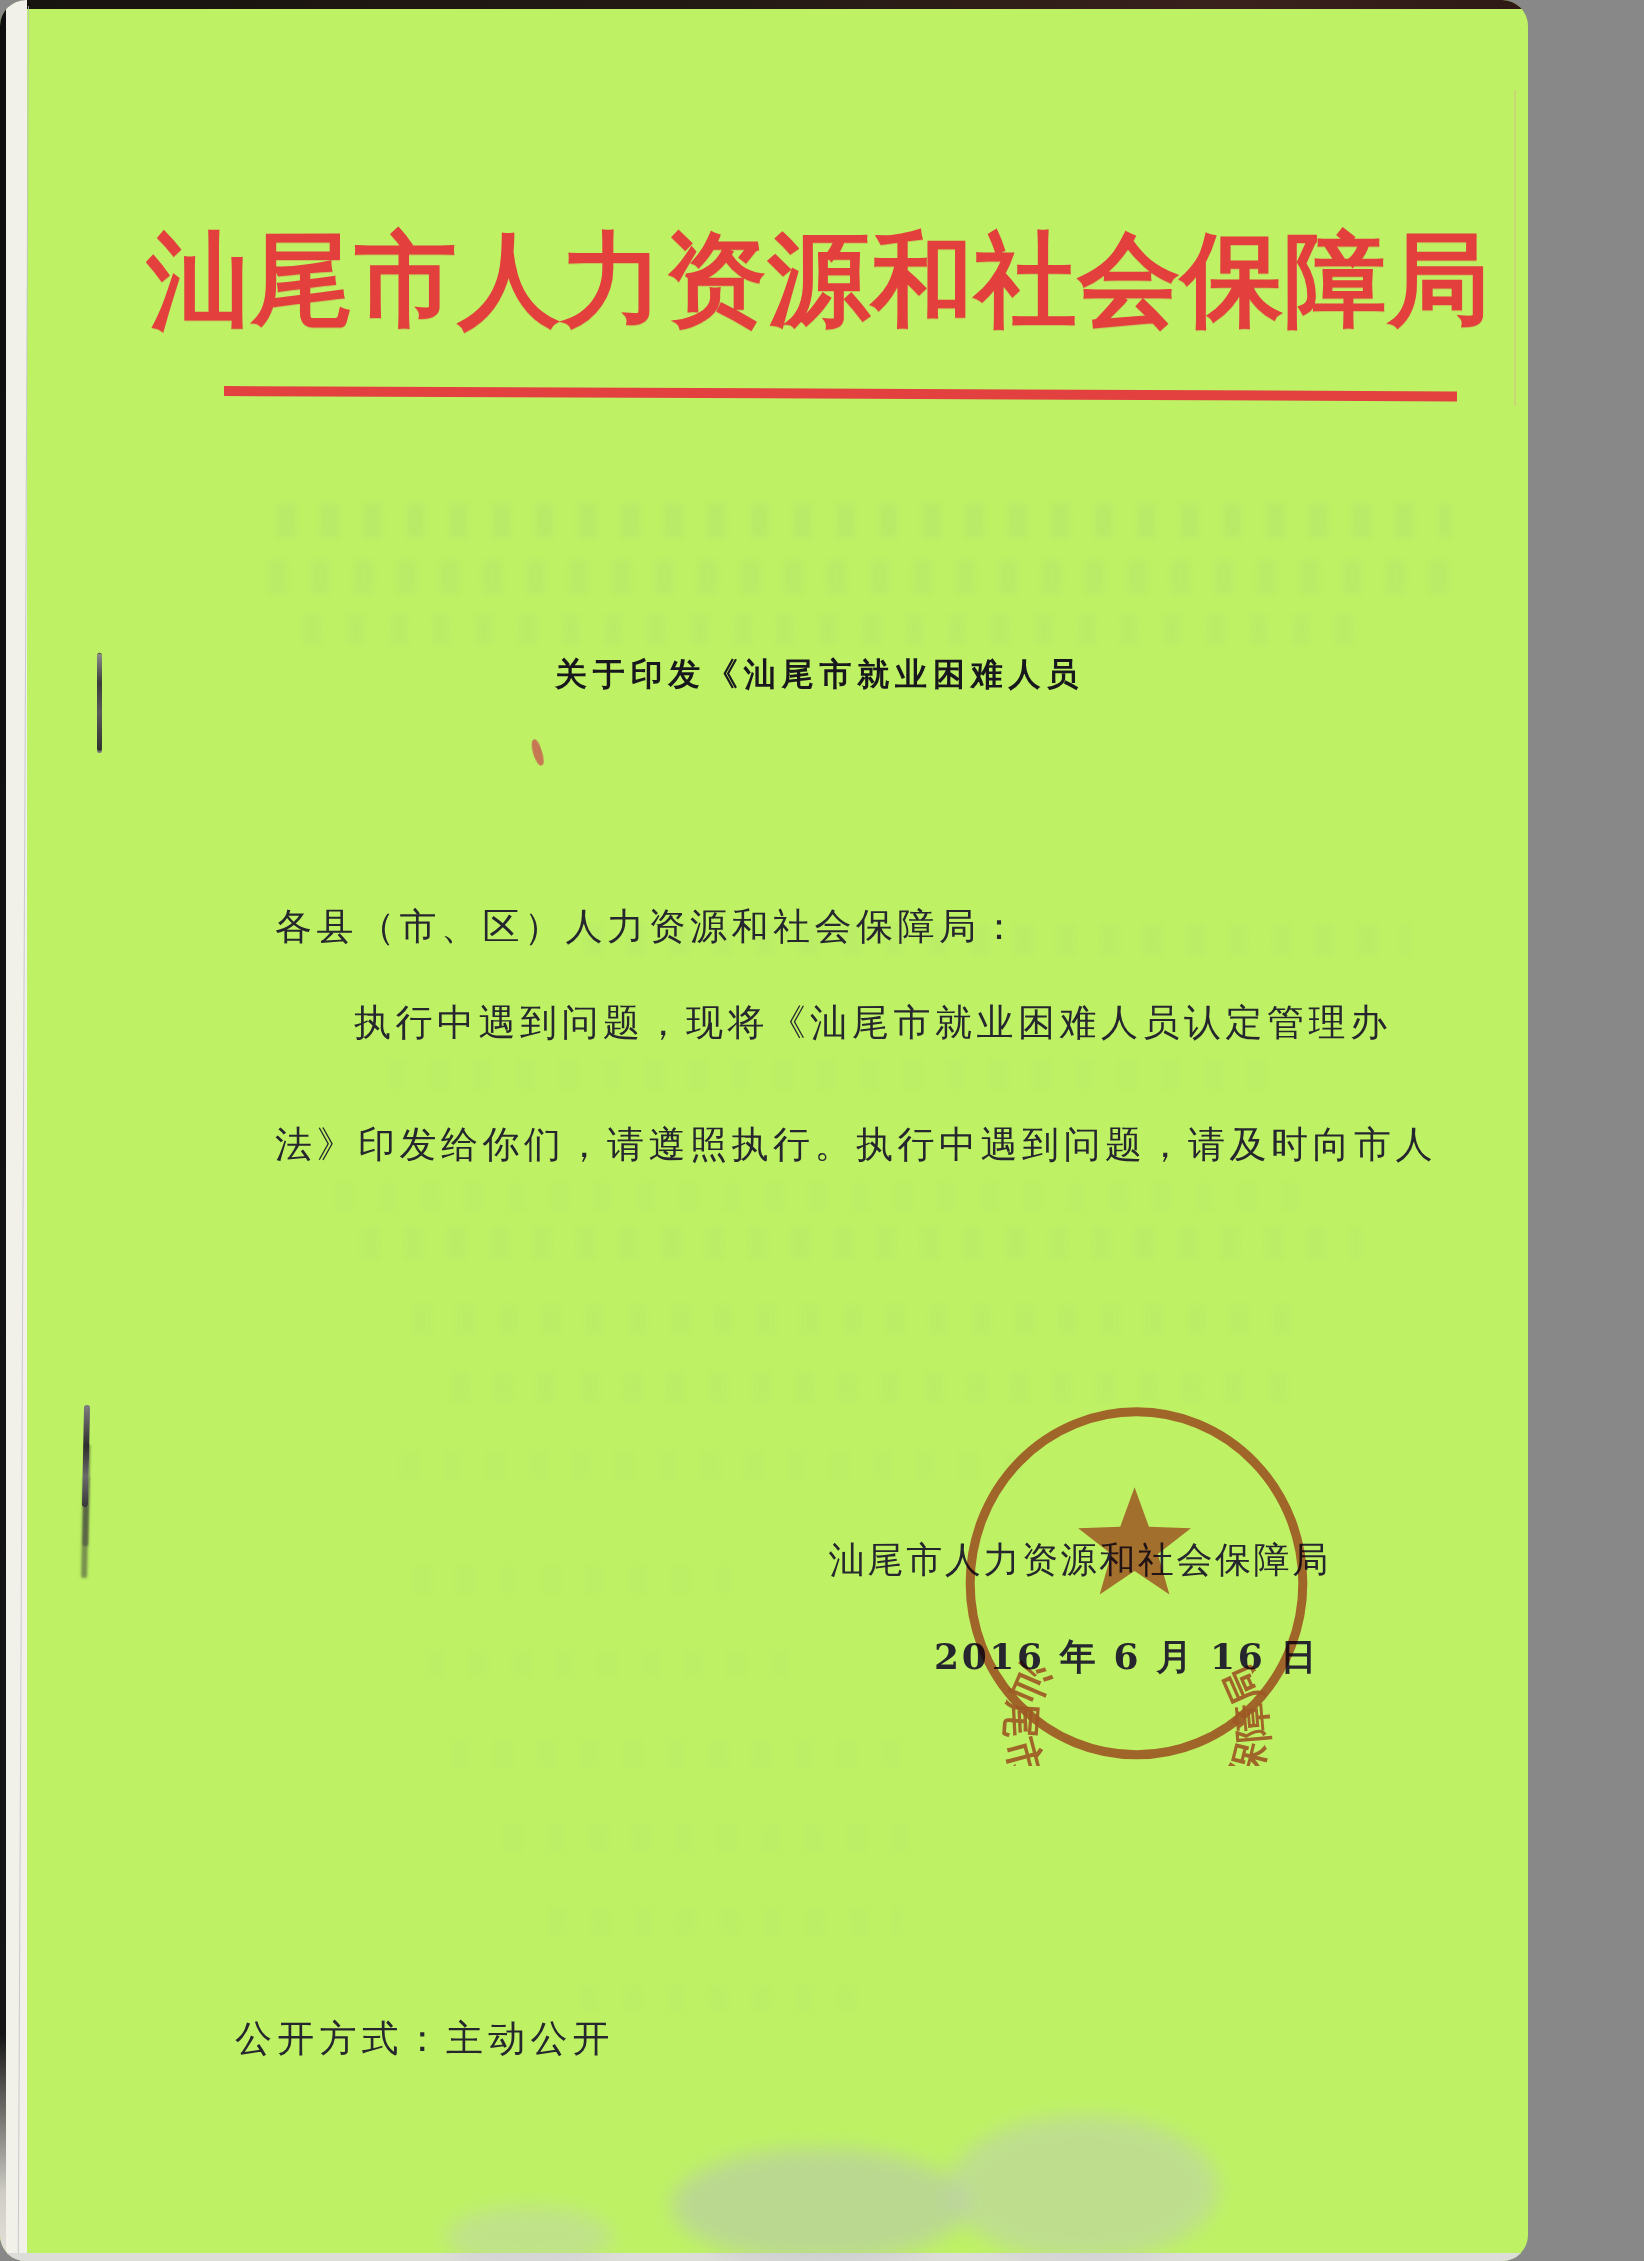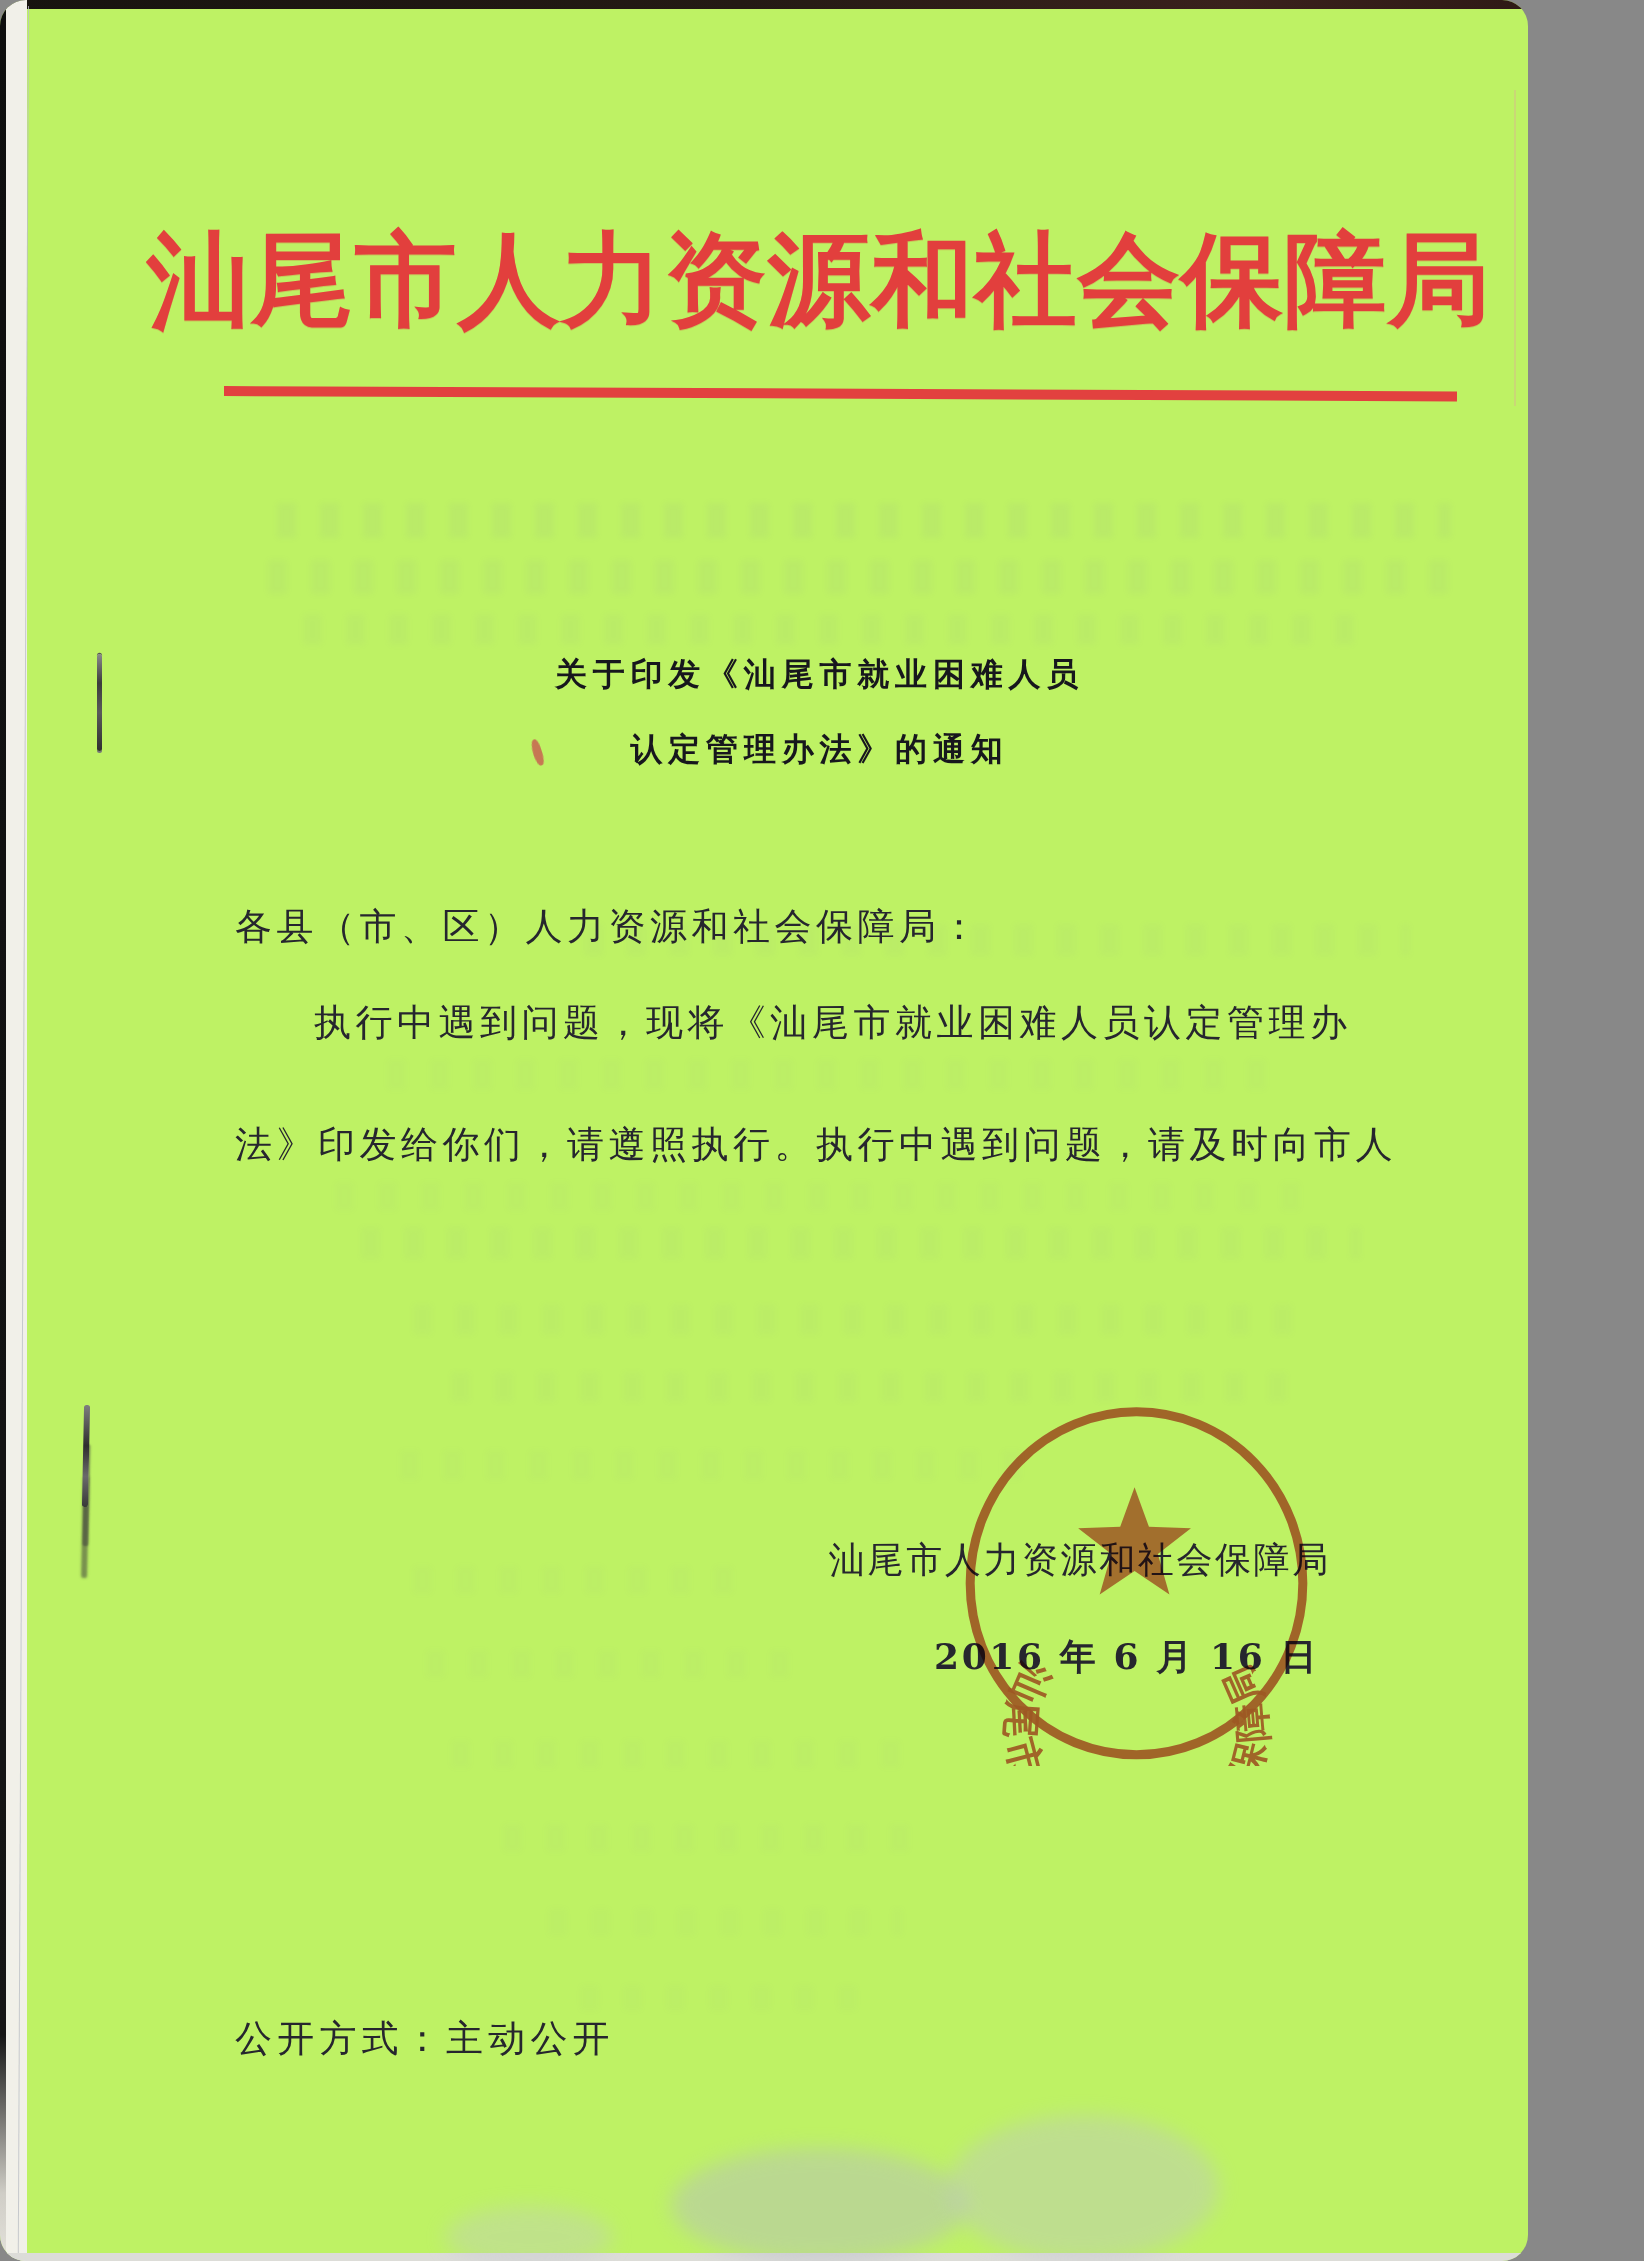--- a/index.html
+++ b/index.html
@@ -39,21 +39,21 @@
     text-shadow:0 1.3px 0.6px rgba(226,63,61,.25);
   }
   .red-rule{position:absolute;left:224px;top:386px;width:1233px;height:10.3px;
     background:#e2413f;transform:rotate(0.25deg);transform-origin:left center;}
   
   .doc-number{position:absolute;left:927px;top:488px;font-size:39px;color:#2a2a32;
     letter-spacing:3.9px;white-space:nowrap;}
   .doc-title{position:absolute;left:26px;width:1587px;text-align:center;
     font-size:32px;font-weight:bold;color:#17171d;letter-spacing:5.8px;white-space:nowrap;}
   .t1{top:653px;} .t2{top:728px;}
-  .body-line{position:absolute;font-size:37px;color:#26262e;letter-spacing:4.5px;white-space:nowrap;}
+  .body-line{position:absolute;font-size:37px;color:#26262e;letter-spacing:4.5px;white-space:nowrap;margin-left:40px;}
   .salutation{left:235px;top:902px;}
   .p1{left:314px;top:998px;}
   .p2{left:235px;top:1120px;}
   .p3{left:235px;top:1241px;}
   .signature{position:absolute;left:829px;top:1536px;font-size:36px;color:#26262e;
     letter-spacing:2.6px;white-space:nowrap;}
   .sig-date{position:absolute;left:934px;top:1633px;font-size:36px;color:#26262e;
     letter-spacing:2.6px;white-space:nowrap;font-weight:bold;}
   .disclosure{position:absolute;left:235px;top:1967px;font-size:37px;color:#26262e;
     letter-spacing:5.2px;white-space:nowrap;margin-top:47px;}
@@ -104,21 +104,20 @@
   <div class="ghost" style="left:580px;top:1985px;width:290px;height:26px;opacity:.05"></div>
   <div class="blob" style="left:671px;top:2148px;width:297px;height:114px;background:#b6bac6;opacity:.45"></div>
   <div class="blob" style="left:948px;top:2115px;width:271px;height:146px;background:#bfc2cd;opacity:.40"></div>
   <div class="blob" style="left:445px;top:2206px;width:168px;height:62px;background:#c3c6cf;opacity:.35"></div>
 
   <div class="header-title">汕尾市人力资源和社会保障局</div>
   <div class="red-rule"></div>
 
 
   <div class="doc-title t1">关于印发《汕尾市就业困难人员</div>
-  <div class="doc-title t2">认定管理办法》的通知</div>
 
   <div class="body-line salutation">各县（市、区）人力资源和社会保障局：</div>
   <div class="body-line p1">执行中遇到问题，现将《汕尾市就业困难人员认定管理办</div>
   <div class="body-line p2">法》印发给你们，请遵照执行。执行中遇到问题，请及时向市人</div>
 
   <div class="signature">汕尾市人力资源和社会保障局</div>
   <div class="sig-date">2016 年 6 月 16 日</div>
 
   <svg class="seal" viewBox="0 0 560 570">
     <ellipse cx="280" cy="287" rx="258" ry="266" fill="none" stroke="#d0504b" stroke-width="14" stroke-opacity="0.92"></ellipse>

